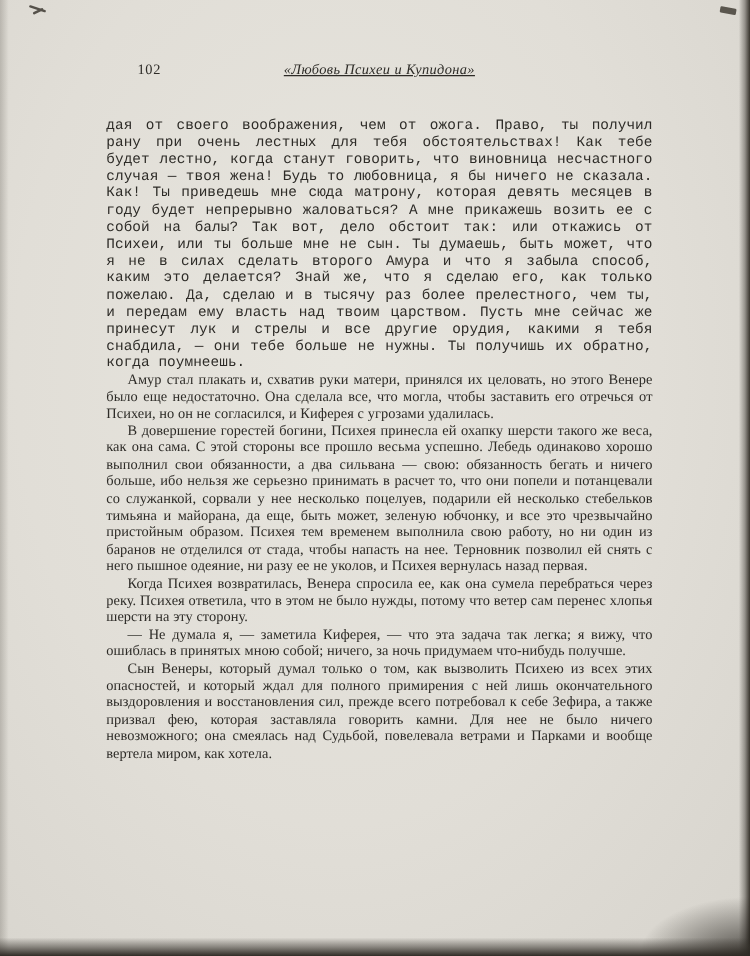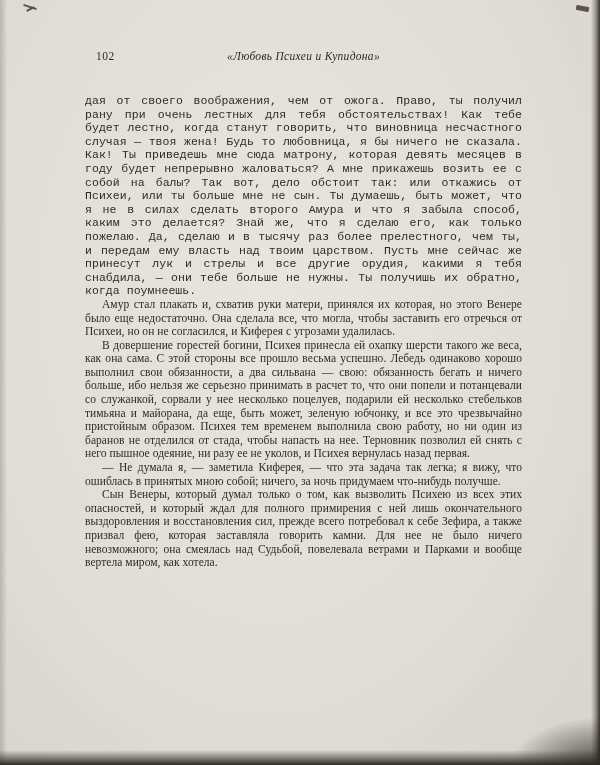--- a/index.html
+++ b/index.html
@@ -22,29 +22,30 @@
   }
   
   .running-head {
     position: relative;
     height: 15px;
     margin: 50px 78px 0 85px;
     font-size: 11.5px;
   }
   .page-number {
     position: absolute;
-    left: 11px;
+    left: 25px;
     top: 0;
     letter-spacing: 0.5px;
   }
   .running-title {
     display: block;
     text-align: center;
     font-style: italic;
     letter-spacing: 0.3px;
+    text-decoration: underline;
   }
   
   .body-text {
     margin: 29px 78px 0 85px;
     text-align: justify;
     font-size: 11.5px;
     line-height: 13.6px;
     letter-spacing: 0.05px;
   }
   .body-text p {
@@ -114,22 +115,23 @@
 
 <div class="scan-page">
 
   <div class="running-head">
     <span class="page-number">102</span>
     <span class="running-title">«Любовь Психеи и Купидона»</span>
   </div>
 
   <div class="body-text">
     <p class="continuation">дая от своего воображения, чем от ожога. Право, ты получил рану при очень лестных для тебя обстоятельствах! Как тебе будет лестно, когда станут говорить, что виновница несчастного случая — твоя жена! Будь то любовница, я бы ничего не сказала. Как! Ты приведешь мне сюда матрону, которая девять месяцев в году будет непрерывно жаловаться? А мне прикажешь возить ее с собой на балы? Так вот, дело обстоит так: или откажись от Психеи, или ты больше мне не сын. Ты думаешь, быть может, что я не в силах сделать второго Амура и что я забыла способ, каким это делается? Знай же, что я сделаю его, как только пожелаю. Да, сделаю и в тысячу раз более прелестного, чем ты, и передам ему власть над твоим царством. Пусть мне сейчас же принесут лук и стрелы и все другие орудия, какими я тебя снабдила, — они тебе больше не нужны. Ты получишь их обратно, когда поумнеешь.</p>
-    <p>Амур стал плакать и, схватив руки матери, принялся их которая, но этого Венере было еще недостаточно. Она сделала все, что могла, чтобы заставить его отречься от Психеи, но он не согласился, и Киферея с угрозами удалилась.</p>
+    <p>Амур стал плакать и, схватив руки матери, принялся их целовать, но этого Венере было еще недостаточно. Она сделала все, что могла, чтобы заставить его отречься от Психеи, но он не согласился, и Киферея с угрозами удалилась.</p>
     <p>В довершение горестей богини, Психея принесла ей охапку шерсти такого же веса, как она сама. С этой стороны все прошло весьма успешно. Лебедь одинаково хорошо выполнил свои обязанности, а два сильвана — свою: обязанность бегать и ничего больше, ибо нельзя же серьезно принимать в расчет то, что они попели и потанцевали со служанкой, сорвали у нее несколько поцелуев, подарили ей несколько стебельков тимьяна и майорана, да еще, быть может, зеленую юбчонку, и все это чрезвычайно пристойным образом. Психея тем временем выполнила свою работу, но ни один из баранов не отделился от стада, чтобы напасть на нее. Терновник позволил ей снять с него пышное одеяние, ни разу ее не уколов, и Психея вернулась назад первая.</p>
+    <p>Когда Психея возвратилась, Венера спросила ее, как она сумела перебраться через реку. Психея ответила, что в этом не было нужды, потому что ветер сам перенес хлопья шерсти на эту сторону.</p>
     <p>— Не думала я, — заметила Киферея, — что эта задача так легка; я вижу, что ошиблась в принятых мною собой; ничего, за ночь придумаем что-нибудь получше.</p>
     <p>Сын Венеры, который думал только о том, как вызволить Психею из всех этих опасностей, и который ждал для полного примирения с ней лишь окончательного выздоровления и восстановления сил, прежде всего потребовал к себе Зефира, а также призвал фею, которая заставляла говорить камни. Для нее не было ничего невозможного; она смеялась над Судьбой, повелевала ветрами и Парками и вообще вертела миром, как хотела.</p>
   </div>
 
   <div class="mark-top-left"></div>
   <div class="mark-top-right"></div>
   <div class="edge-left"></div>
   <div class="edge-right"></div>
   <div class="corner-bottom-right"></div>
   <div class="edge-bottom"></div>

